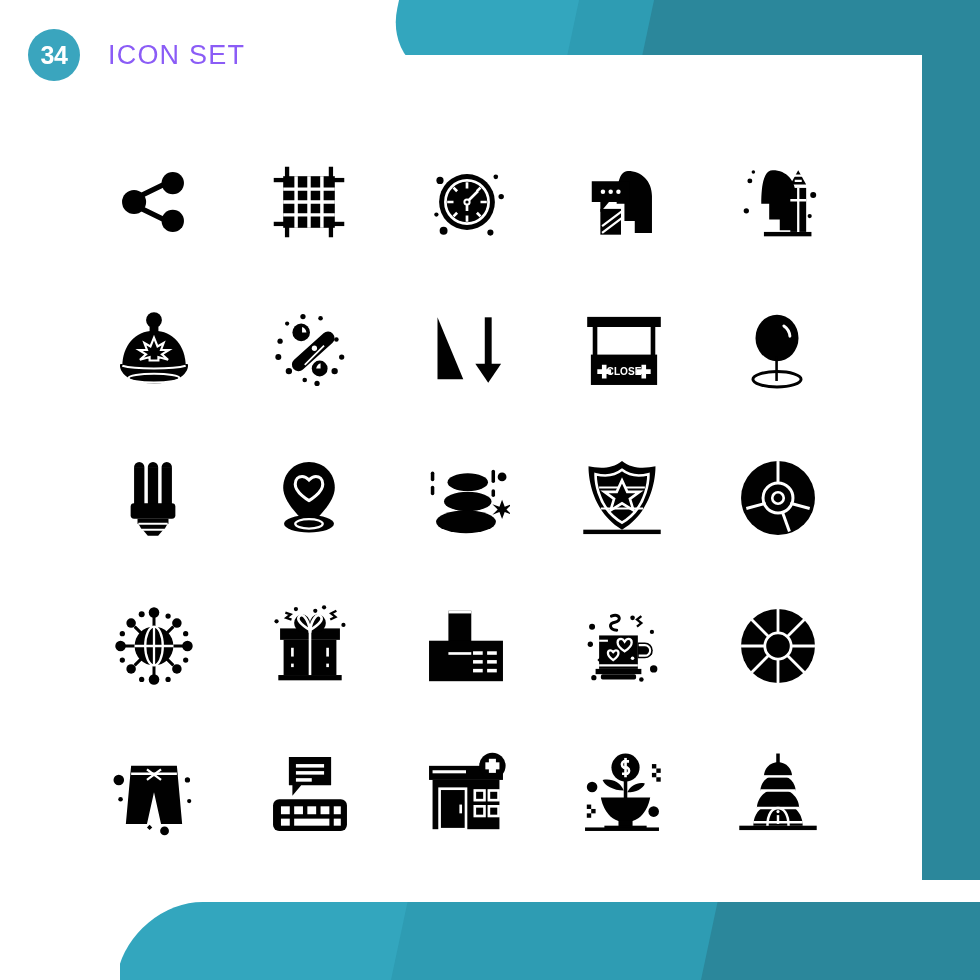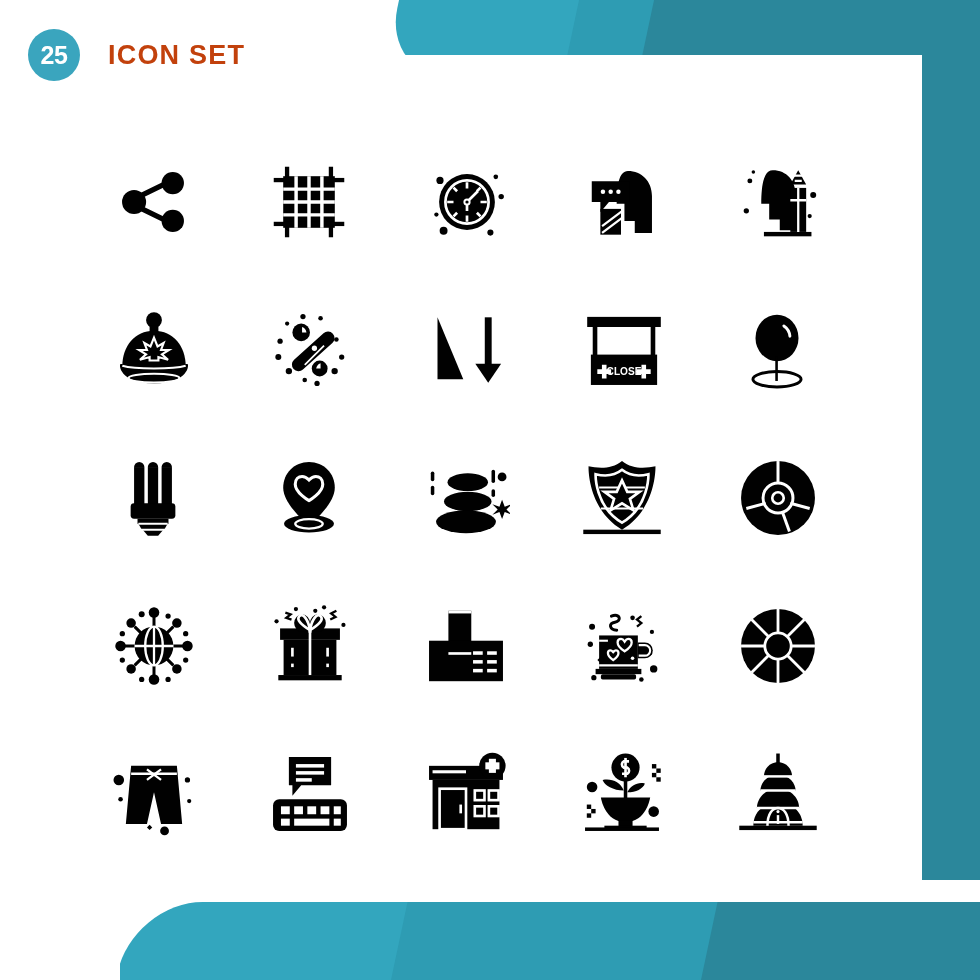--- a/index.html
+++ b/index.html
@@ -82,23 +82,23 @@
     background:#3aa5be;
     color:#ffffff;
     display:flex;align-items:center;justify-content:center;
     font-size:25px;font-weight:bold;
     letter-spacing:-0.5px;
     font-family:"Liberation Sans", sans-serif;
   }
   .title{
     margin-left:28px;
     font-size:27px;
-    color:#c2410c;
+    color:#8b5cf6;
     letter-spacing:1.2px;
-    font-weight:700;
+    font-weight:400;
     font-family:"Liberation Sans", sans-serif;
     text-transform:uppercase;
   }
 
   
   .grid{
     position:absolute;
     left:110px;top:128px;
     width:780px;
     display:grid;
@@ -124,21 +124,21 @@
 
   <div class="ribbon rb-bot-light"></div>
   <div class="ribbon rb-bot-mid"></div>
   <div class="ribbon rb-bot-dark"></div>
 
   <div class="card"></div>
   <div class="card-top-fill"></div>
   <div class="card-bot-fill"></div>
 
   <div class="header">
-    <div class="badge">25</div>
+    <div class="badge">34</div>
     <div class="title">ICON SET</div>
   </div>
 
   <div class="grid">
 
     <div class="cell">
       <svg width="86" height="86" viewBox="0 0 100 100" aria-hidden="true">
         <g class="ico">
           <path d="M33 44 L70 26 M33 56 L70 74" stroke="#010101" stroke-width="6" fill="none"></path>
           <circle cx="28" cy="50" r="14"></circle>

